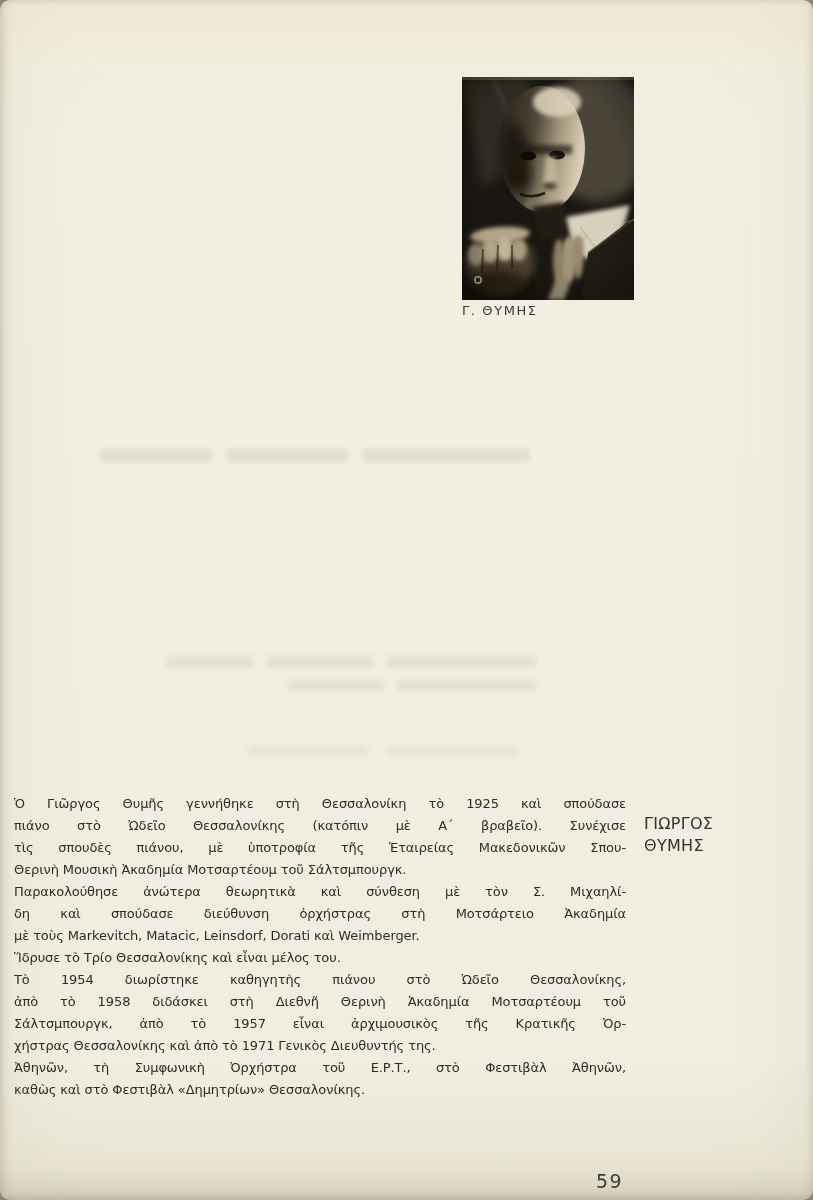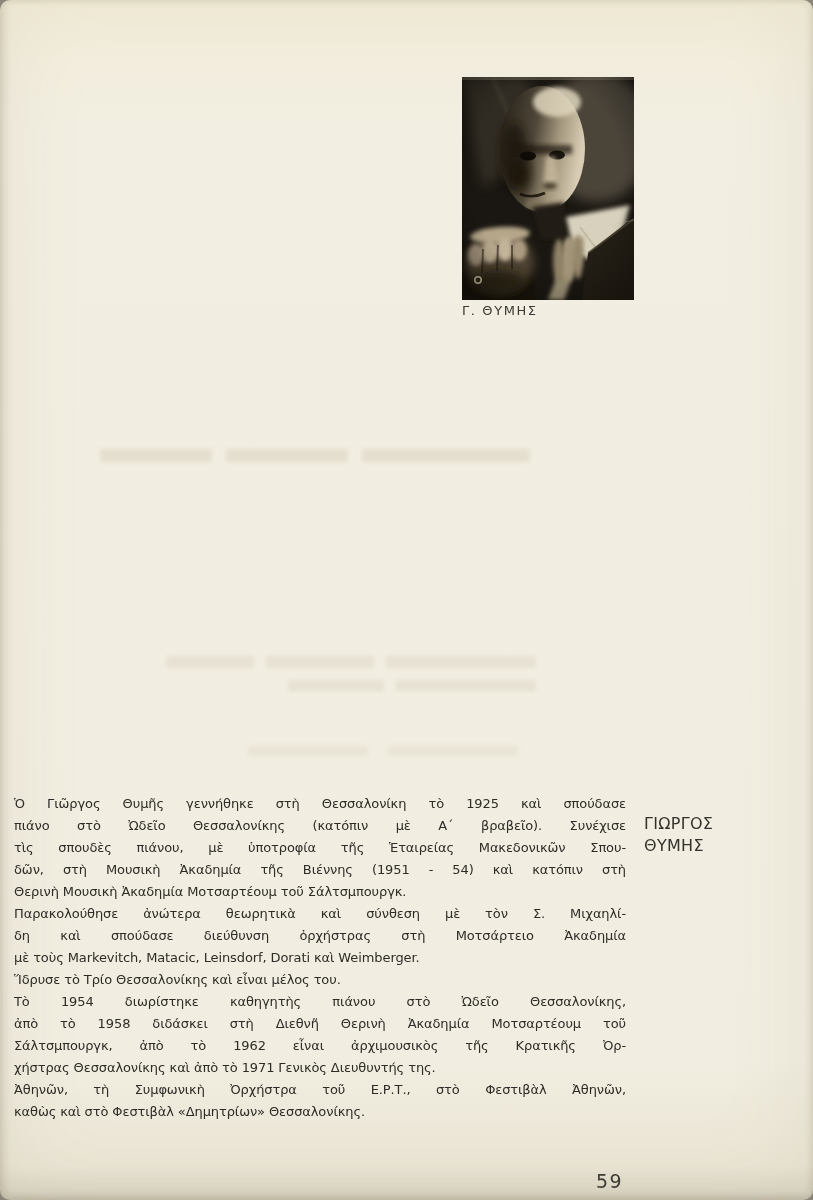--- a/index.html
+++ b/index.html
@@ -133,29 +133,28 @@
 
   <div class="ghost" id="ghost1"></div>
   <div class="ghost" id="ghost2"></div>
   <div class="ghost" id="ghost3"></div>
 
   <div class="bodytext">
 
   <div class="bodyline jl">Ὁ Γιῶργος Θυμῆς γεννήθηκε στὴ Θεσσαλονίκη τὸ 1925 καὶ σπούδασε</div>
       <div class="bodyline jl">πιάνο στὸ Ὠδεῖο Θεσσαλονίκης (κατόπιν μὲ Α΄ βραβεῖο). Συνέχισε</div>
       <div class="bodyline jl">τὶς σπουδὲς πιάνου, μὲ ὑποτροφία τῆς Ἑταιρείας Μακεδονικῶν Σπου-</div>
-      <div class="bodyline jl">δῶν, στὴ Μουσικὴ Ἀκαδημία τῆς Βιέννης (1951 - 54) καὶ κατόπιν στὴ</div>
       <div class="bodyline">Θερινὴ Μουσικὴ Ἀκαδημία Μοτσαρτέουμ τοῦ Σάλτσμπουργκ.</div>
       <div class="bodyline jl">Παρακολούθησε ἀνώτερα θεωρητικὰ καὶ σύνθεση μὲ τὸν Σ. Μιχαηλί-</div>
       <div class="bodyline jl">δη καὶ σπούδασε διεύθυνση ὀρχήστρας στὴ Μοτσάρτειο Ἀκαδημία</div>
       <div class="bodyline">μὲ τοὺς Markevitch, Matacic, Leinsdorf, Dorati καὶ Weimberger.</div>
       <div class="bodyline">Ἵδρυσε τὸ Τρίο Θεσσαλονίκης καὶ εἶναι μέλος του.</div>
       <div class="bodyline jl">Τὸ 1954 διωρίστηκε καθηγητὴς πιάνου στὸ Ὠδεῖο Θεσσαλονίκης,</div>
       <div class="bodyline jl">ἀπὸ τὸ 1958 διδάσκει στὴ Διεθνῆ Θερινὴ Ἀκαδημία Μοτσαρτέουμ τοῦ</div>
-      <div class="bodyline jl">Σάλτσμπουργκ, ἀπὸ τὸ 1962 εἶναι ἀρχιμουσικὸς τῆς Κρατικῆς Ὀρ-</div>
+      <div class="bodyline jl">Σάλτσμπουργκ, ἀπὸ τὸ 1957 εἶναι ἀρχιμουσικὸς τῆς Κρατικῆς Ὀρ-</div>
       <div class="bodyline">χήστρας Θεσσαλονίκης καὶ ἀπὸ τὸ 1971 Γενικὸς Διευθυντής της.</div>
       <div class="bodyline jl">Ἀθηνῶν, τὴ Συμφωνικὴ Ὀρχήστρα τοῦ Ε.Ρ.Τ., στὸ Φεστιβὰλ Ἀθηνῶν,</div>
       <div class="bodyline">καθὼς καὶ στὸ Φεστιβὰλ «Δημητρίων» Θεσσαλονίκης.</div>
     </div>
 
   <div class="margin-head">
     <div>ΓΙΩΡΓΟΣ</div>
     <div>ΘΥΜΗΣ</div>
   </div>
 

